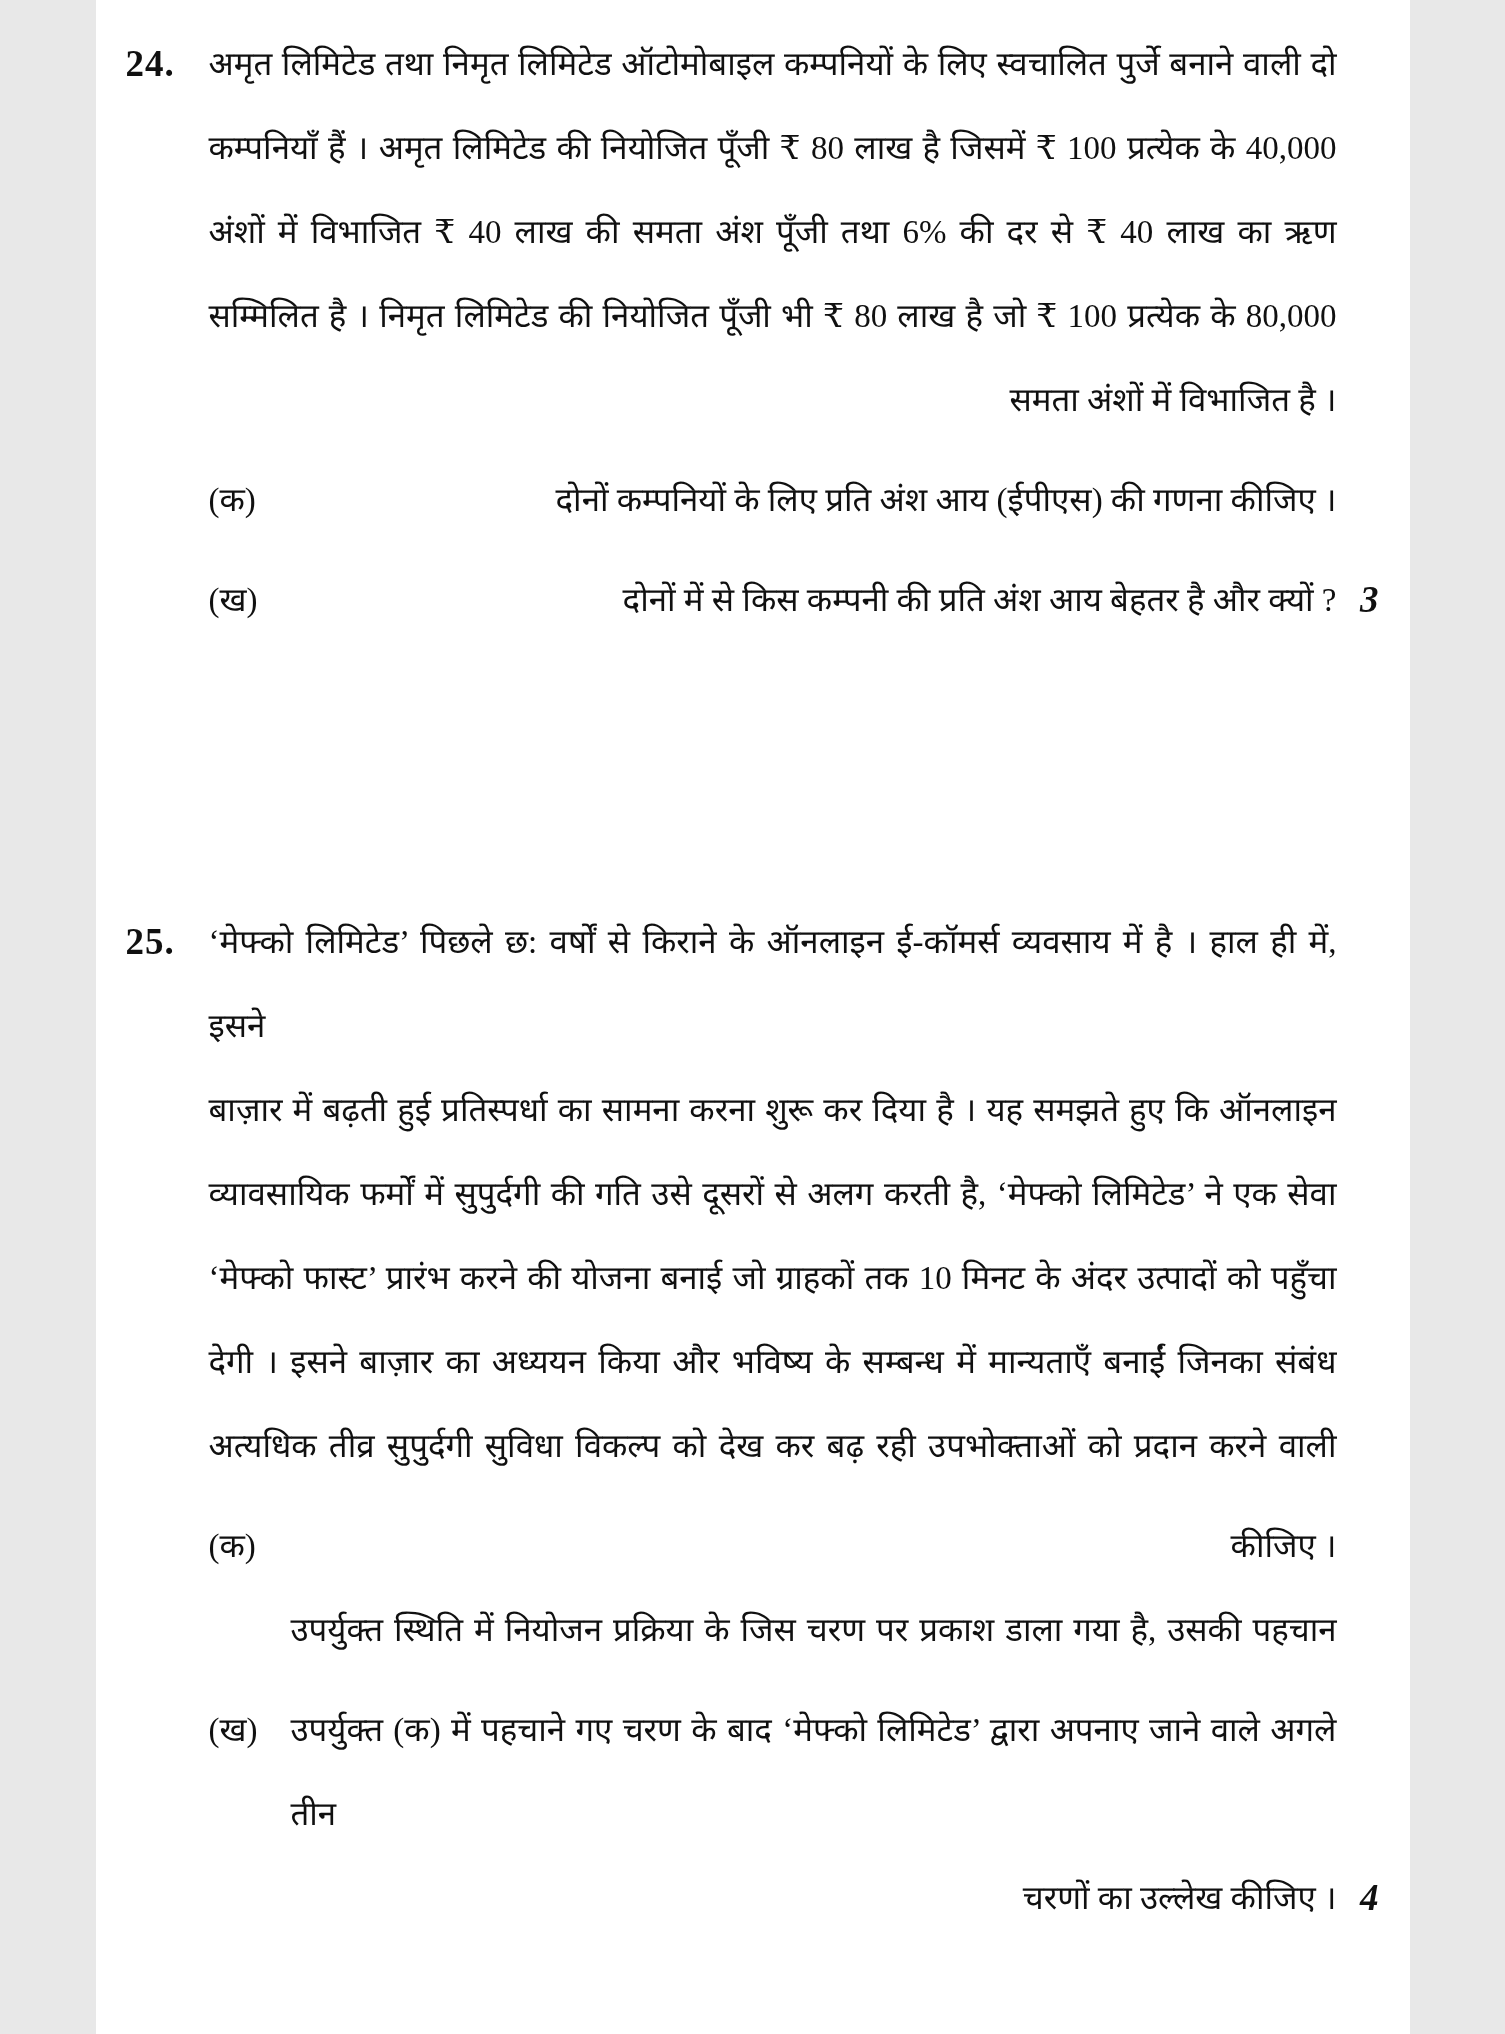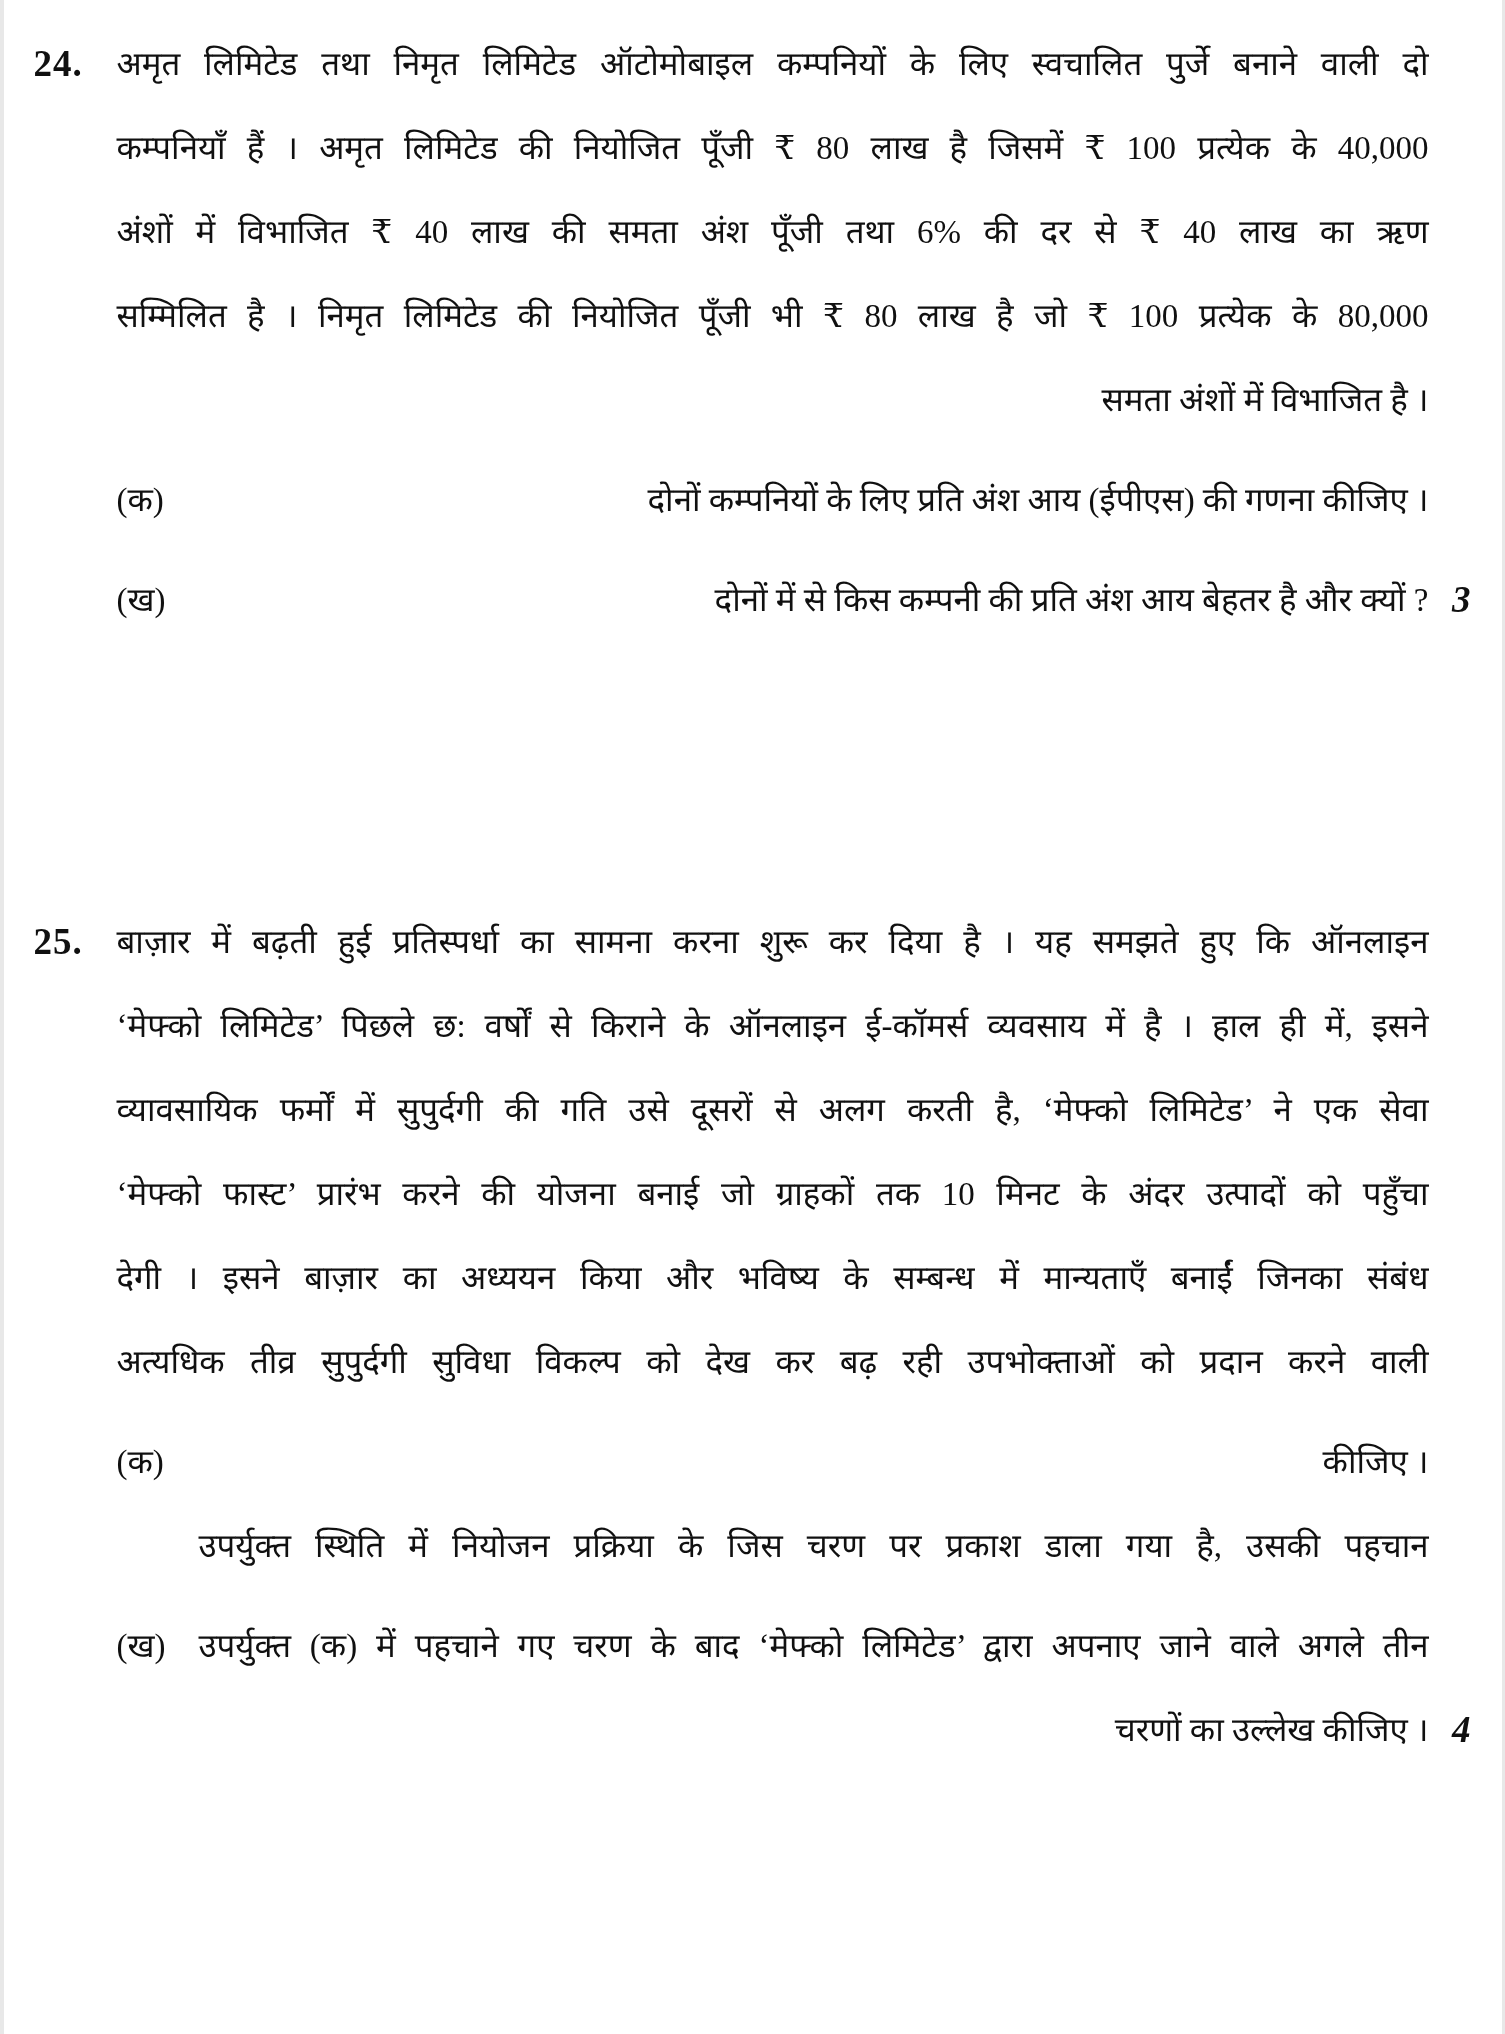--- a/index.html
+++ b/index.html
@@ -1,18 +1,18 @@
 <!DOCTYPE html>
 <html lang="hi"><head>
 <meta charset="utf-8">
 <style>
   html, body { margin: 0; padding: 0; background: #e8e8e8; }
   .page {
     position: relative;
-    width: 1498px;
+    width: 1314px;
     height: 2034px;
     margin: 0 auto;
     background: #ffffff;
     color: #101010;
     font-family: "Liberation Serif", "DejaVu Serif", serif;
     box-sizing: border-box;
     padding-top: 22px;
     overflow: hidden;
   }
   .question {
@@ -86,22 +86,22 @@
           <div class="pline">दोनों में से किस कम्पनी की प्रति अंश आय बेहतर है और क्यों ?</div>
         </div>
         <span class="marks top">3</span>
       </div>
     </div>
   </section>
 
   <section class="question q25">
     <div class="qnum">25.</div>
     <div class="qbody">
+      <div class="pline just">‘मेफ्को लिमिटेड’ पिछले छ: वर्षों से किराने के ऑनलाइन ई-कॉमर्स व्यवसाय में है । हाल ही में, इसने</div>
       <div class="pline just">बाज़ार में बढ़ती हुई प्रतिस्पर्धा का सामना करना शुरू कर दिया है । यह समझते हुए कि ऑनलाइन</div>
-      <div class="pline just">‘मेफ्को लिमिटेड’ पिछले छ: वर्षों से किराने के ऑनलाइन ई-कॉमर्स व्यवसाय में है । हाल ही में, इसने</div>
       <div class="pline just">व्यावसायिक फर्मों में सुपुर्दगी की गति उसे दूसरों से अलग करती है, ‘मेफ्को लिमिटेड’ ने एक सेवा</div>
       <div class="pline just">‘मेफ्को फास्ट’ प्रारंभ करने की योजना बनाई जो ग्राहकों तक 10 मिनट के अंदर उत्पादों को पहुँचा</div>
       <div class="pline just">देगी । इसने बाज़ार का अध्ययन किया और भविष्य के सम्बन्ध में मान्यताएँ बनाईं जिनका संबंध</div>
       <div class="pline just">अत्यधिक तीव्र सुपुर्दगी सुविधा विकल्प को देख कर बढ़ रही उपभोक्ताओं को प्रदान करने वाली</div>
 
       <div class="subpart">
         <div class="sublabel">(क)</div>
         <div class="subtext">
           <div class="pline">कीजिए ।</div>
           <div class="pline just">उपर्युक्त स्थिति में नियोजन प्रक्रिया के जिस चरण पर प्रकाश डाला गया है, उसकी पहचान</div>

